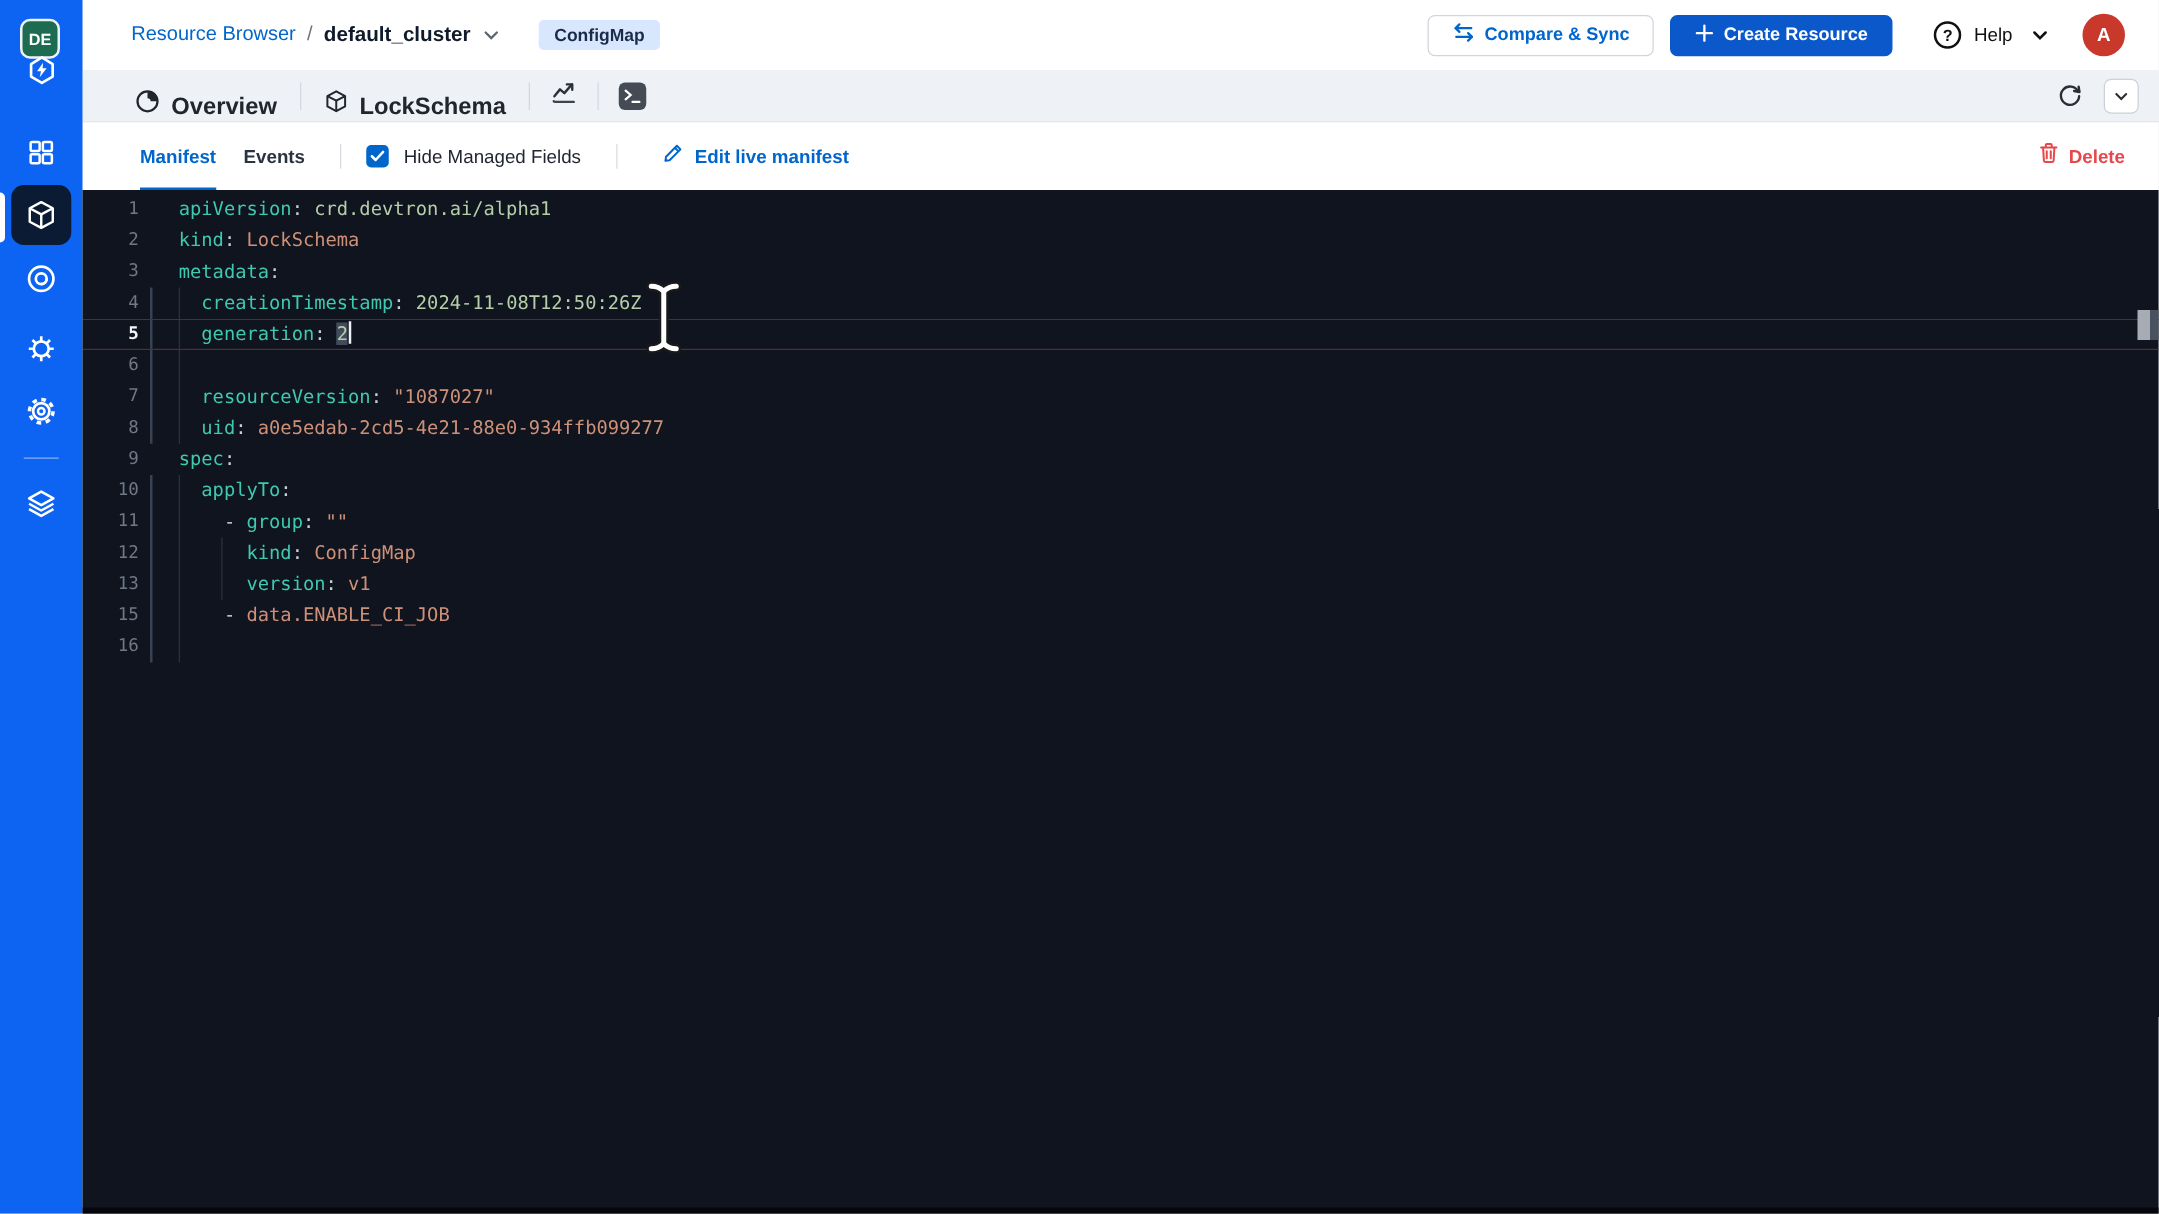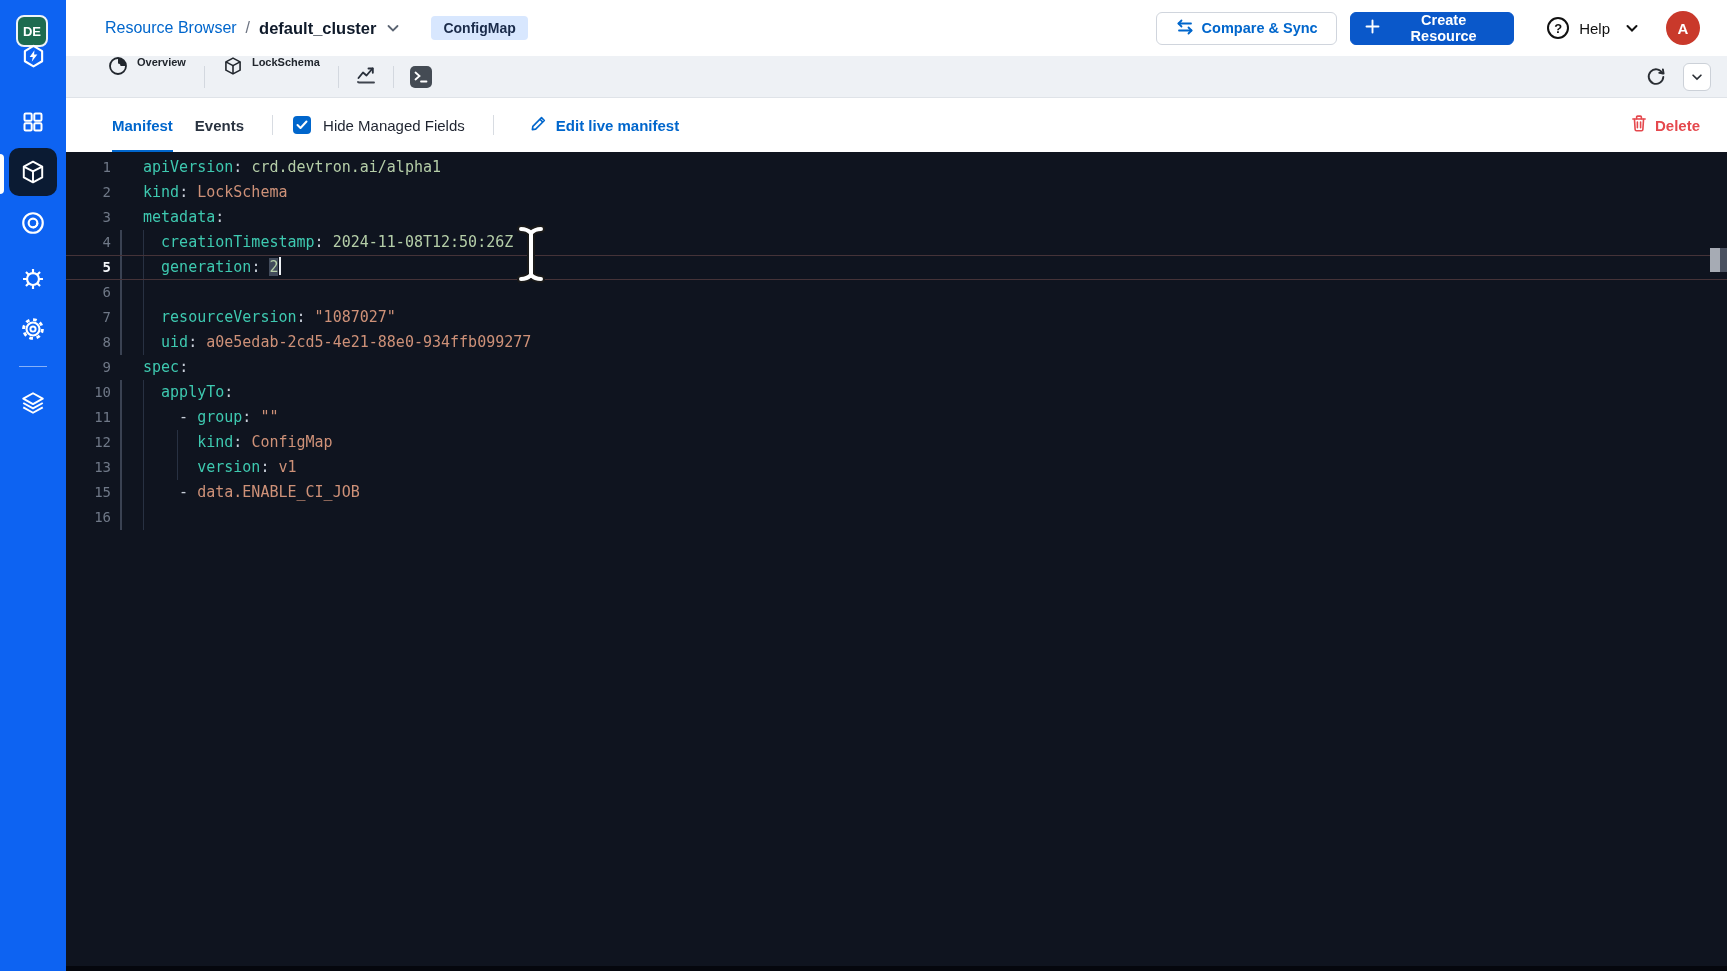--- a/index.html
+++ b/index.html
@@ -31,33 +31,33 @@
   .bc-root { color:#0066cc; font-size:16px; text-decoration:none; cursor:pointer; }
   .bc-sep { color:#6b7280; font-size:16px; margin:0 9px; }
   .bc-cur { color:#0f1a2a; font-size:16.5px; font-weight:bold; cursor:pointer; }
   .bc-chev { margin-left:9px; cursor:pointer; display:flex; }
   .env-badge { margin-left:30px; background:#d8e7fe; color:#1a2b4a; font-size:14px; font-weight:600;
                padding:4px 12px; border-radius:4px; }
   .hdr-right { margin-left:auto; display:flex; align-items:center; }
   .btn { height:33px; border-radius:6px; font-size:14.5px; font-weight:600; display:flex;
          align-items:center; justify-content:center; gap:8px; cursor:pointer; padding:0 14px; }
   .btn-outline { border:1px solid #d0d5dd; background:#fff; color:#0066cc; width:181px; }
-  .btn-primary { background:#0a58ca; border:1px solid #0a58ca; color:#fff; width:164px; margin-left:13px; }
+  .btn-primary { background:#0a58ca; border:1px solid #0a58ca; color:#fff; width:178px; margin-left:13px; }
   .help-grp { display:flex; align-items:center; margin-left:33px; cursor:pointer; }
   .help-q { width:22px; height:22px; border:2px solid #111; border-radius:50%; color:#111;
             font-size:13px; font-weight:bold; display:flex; align-items:center; justify-content:center; }
   .help-txt { font-size:15px; color:#111; margin-left:10px; }
   .help-chev { margin-left:14px; display:flex; }
   .avatar { width:34px; height:34px; border-radius:50%; background:#c9392b; color:#fff; font-size:15px;
             font-weight:bold; display:flex; align-items:center; justify-content:center; margin-left:26px; cursor:pointer; }
 
   
   .tabbar { height:42px; background:#eef1f5; border-bottom:1px solid #dfe3e8; display:flex;
             align-items:stretch; padding-left:24px; }
-  .ptab { display:flex; align-items:flex-start; gap:9px; padding:0 18px; font-size:11px; font-weight:600;
+  .ptab { display:flex; align-items:flex-end; gap:9px; padding:0 18px; font-size:19px; font-weight:600;
           color:#21262d; cursor:pointer; white-space:nowrap; }
   .tsep { width:1px; height:22px; background:#d3d8df; align-self:center; }
   .itab { display:flex; align-items:center; padding:0 16px; cursor:pointer; }
   .tab-open { background:#fff; border:1px solid #dfe3e8; border-bottom:none; border-radius:8px 8px 0 0;
               margin-bottom:-1px; display:flex; align-items:center; gap:16px; padding:0 18px 0 16px;
               font-size:14.5px; font-weight:600; color:#1f2430; cursor:pointer; white-space:nowrap; }
   .tab-x { color:#596068; font-size:15px; cursor:pointer; line-height:1; padding:2px; }
   .tab-right { margin-left:auto; display:flex; align-items:center; gap:17px; padding-right:16px; }
   .refresh { display:flex; cursor:pointer; }
   .chev-box { width:28px; height:28px; border:1px solid #ccd1d8; border-radius:6px; background:#fff;

